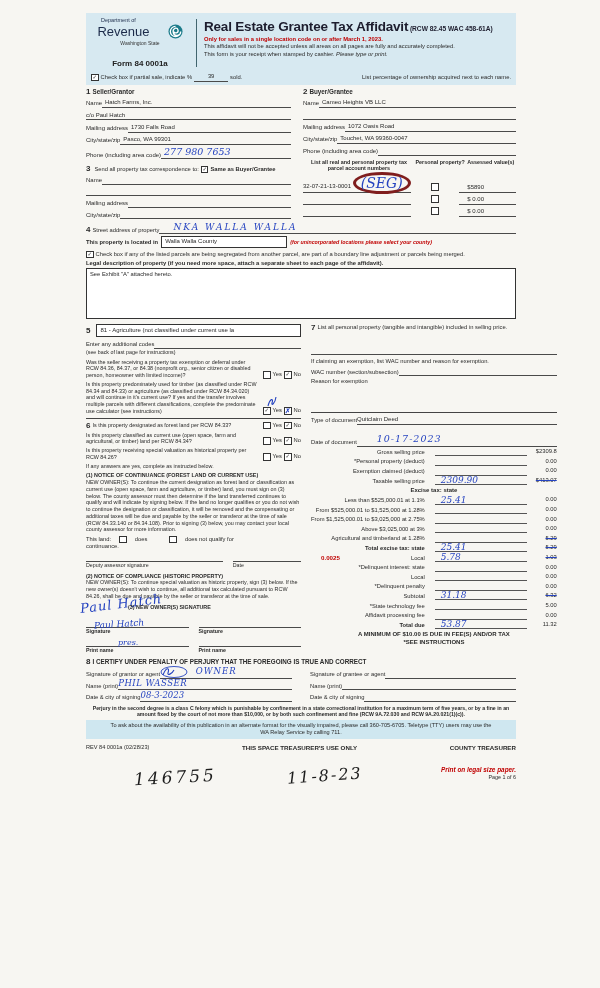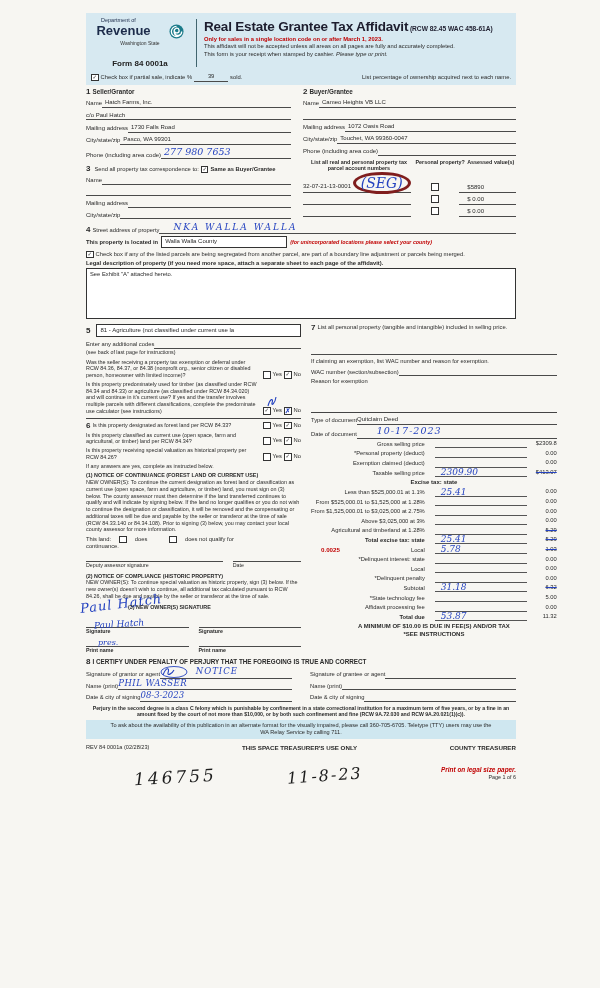--- a/index.html
+++ b/index.html
@@ -2,21 +2,21 @@
 <html><head>
 <meta charset="utf-8">
 <style>
   html,body{margin:0;padding:0}
   .page{position:relative;width:600px;height:988px;background:#f7f6f2;font-family:"Liberation Sans",sans-serif;color:#2a2a2a;overflow:hidden}
   .form{position:absolute;left:86px;top:13px;width:430px;font-size:6px;line-height:1.3}
   .band{background:#d7e9f1;padding:4px 5px 3px}
   .band-top{display:flex}
   .logo{width:98px;flex:none;text-align:center}
   .dept-top{font-size:5.5px;color:#1c2b4a;text-align:left;margin-left:10px}
-  .dept-name{font-size:13px;font-weight:bold;color:#1c2b4a;line-height:1;display:flex;justify-content:center;gap:18px}
+  .dept-name{font-size:13px;font-weight:normal;color:#1c2b4a;line-height:1;display:flex;align-items:center;justify-content:center;gap:18px}
   .dept-sub{font-size:5px;color:#333;margin-top:1px}
   .formnum{font-size:8px;font-weight:bold;margin-top:12px;color:#222}
   .vdiv{width:0;border-left:1.6px solid #41656f;margin:2px 7px;flex:none}
   .title-wrap{flex:1;padding-top:1px}
   .title{font-size:13.5px;font-weight:bold;color:#1d1d2e;letter-spacing:-0.2px;display:inline}
   .ref{font-size:6.6px;font-weight:bold;color:#1d1d2e}
   .red{color:#c00000}
   .sm{font-size:5.8px}
   .xs{font-size:5.3px}
   .b{font-weight:bold}
@@ -323,21 +323,21 @@
               <span class="hw" style="position:absolute;left:8px;bottom:-4px;font-size:9px;transform:rotate(-4deg)">Paul Hatch</span>
             </span>
           <span class="u" style="flex:1"></span>
         </div>
         <div class="row" style="gap:10px">
           <span class="xs b" style="flex:1">Signature</span>
           <span class="xs b" style="flex:1">Signature</span>
         </div>
         <div class="row" style="gap:10px;margin-top:3px">
           <span class="u" style="flex:1;position:relative;height:8px">
-              <span class="hw" style="position:absolute;left:12px;bottom:-2px;font-size:8px">pres.</span>
+              <span class="hw" style="position:absolute;left:32px;bottom:-2px;font-size:8px">pres.</span>
             </span>
           <span class="u" style="flex:1"></span>
         </div>
         <div class="row" style="gap:10px">
           <span class="xs b" style="flex:1">Print name</span>
           <span class="xs b" style="flex:1">Print name</span>
         </div>
       </div>
 
       <div class="rcol">
@@ -352,21 +352,21 @@
             <span class="uv u grow"></span>
           </div>
         <div class="sm" style="margin-top:2px">Reason for exemption</div>
 
         <div class="hrule" style="margin-top:26px"></div>
 
         <div class="row">
             <span class="sm">Type of document</span>
             <span class="uv u grow">Quitclaim Deed</span>
           </div>
-        <div class="row" style="margin-top:3px;height:11px">
+        <div class="row" style="margin-top:11px;height:11px">
             <span class="sm">Date of document</span>
             <span class="uv u grow hw" style="font-size:9.5px;padding-left:20px;letter-spacing:1px">10-17-2023</span>
           </div>
 
         <div class="mrow">
             <span class="mlabel">Gross selling price</span>
             <span class="mline"></span>
             <span class="mamt">$2309.8</span>
           </div>
         <div class="mrow">
@@ -483,21 +483,21 @@
         </div>
       <div class="row" style="gap:18px;margin-top:2px">
         <div class="sig-col">
           <div class="row" style="height:11px;position:relative">
             <span class="sm" style="white-space:nowrap">Signature of grantor or agent</span>
             <span class="uv u grow">
               <svg width="34" height="13" viewBox="0 0 34 13" style="display:inline-block;vertical-align:-4px">
                 <path d="M3 10 C6 2,10 2,8 8 C7 11,12 9,14 5" fill="none" stroke="#2543c0" stroke-width="1.1"></path>
                 <ellipse cx="14" cy="7" rx="13" ry="5.5" fill="none" stroke="#2543c0" stroke-width="0.9"></ellipse>
               </svg>
-              <span class="hw" style="font-size:8.5px;letter-spacing:1px">NOTICE</span>
+              <span class="hw" style="font-size:8.5px;letter-spacing:1px">OWNER</span>
             </span>
           </div>
           <div class="row" style="height:10px;margin-top:1.5px">
               <span class="sm">Name (print)</span>
               <span class="uv u grow hw" style="font-size:8.5px;letter-spacing:0.5px">PHIL WASSER</span>
             </div>
           <div class="row" style="height:10px;margin-top:1.5px">
               <span class="sm">Date &amp; city of signing</span>
               <span class="uv u grow hw" style="font-size:8.5px">08-3-2023</span>
             </div>

